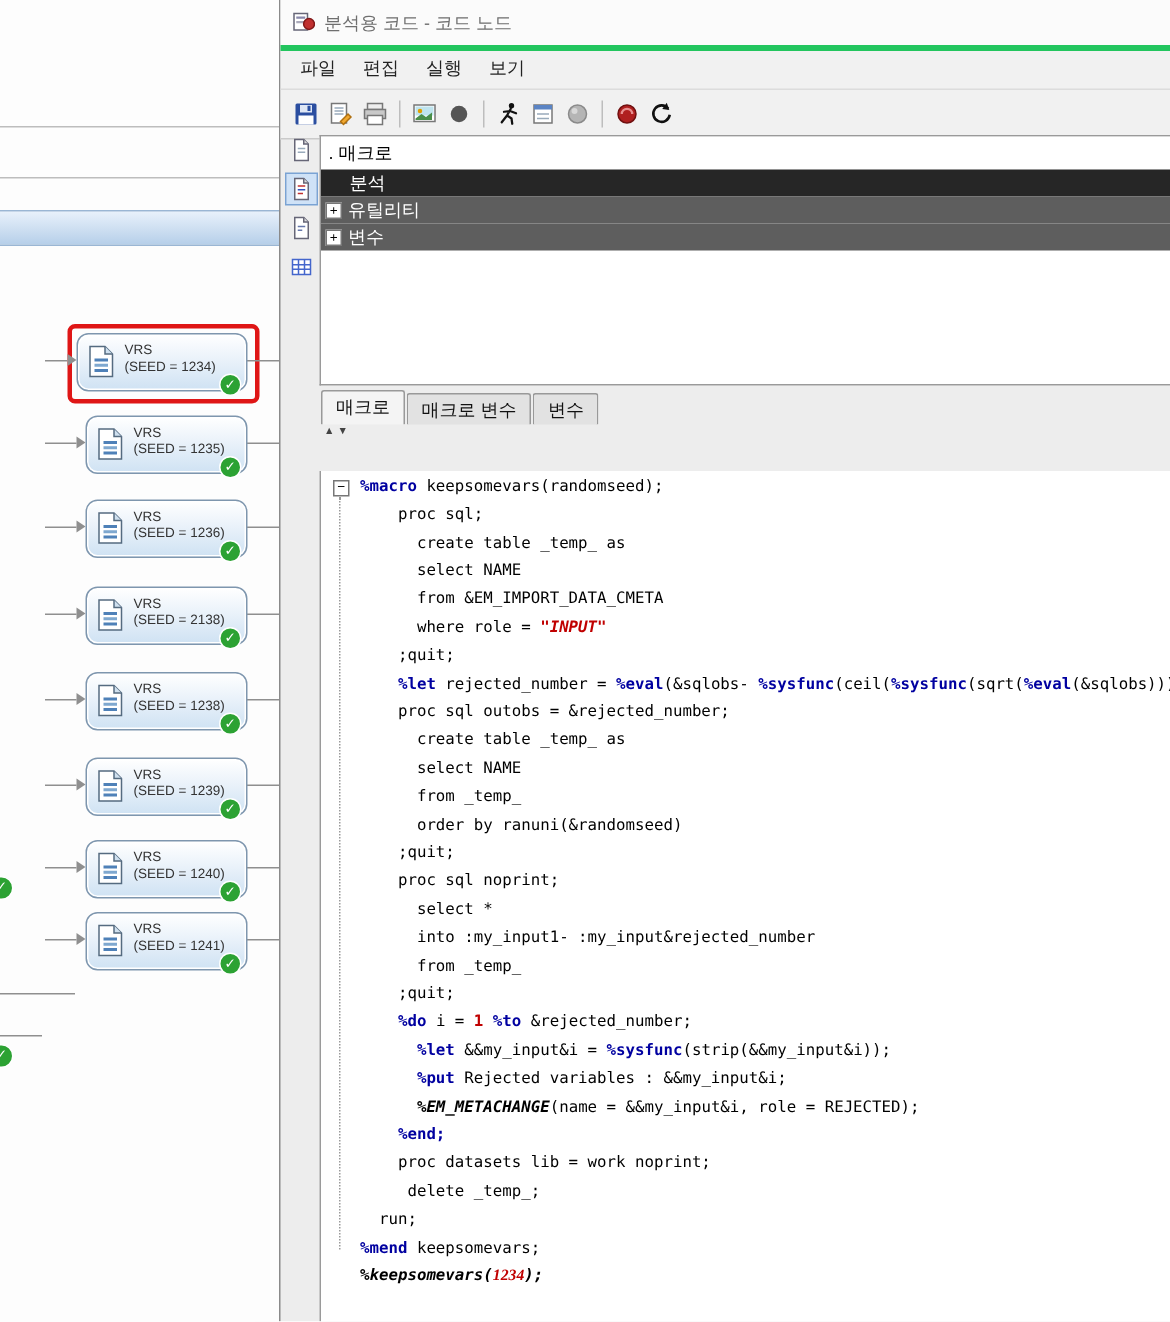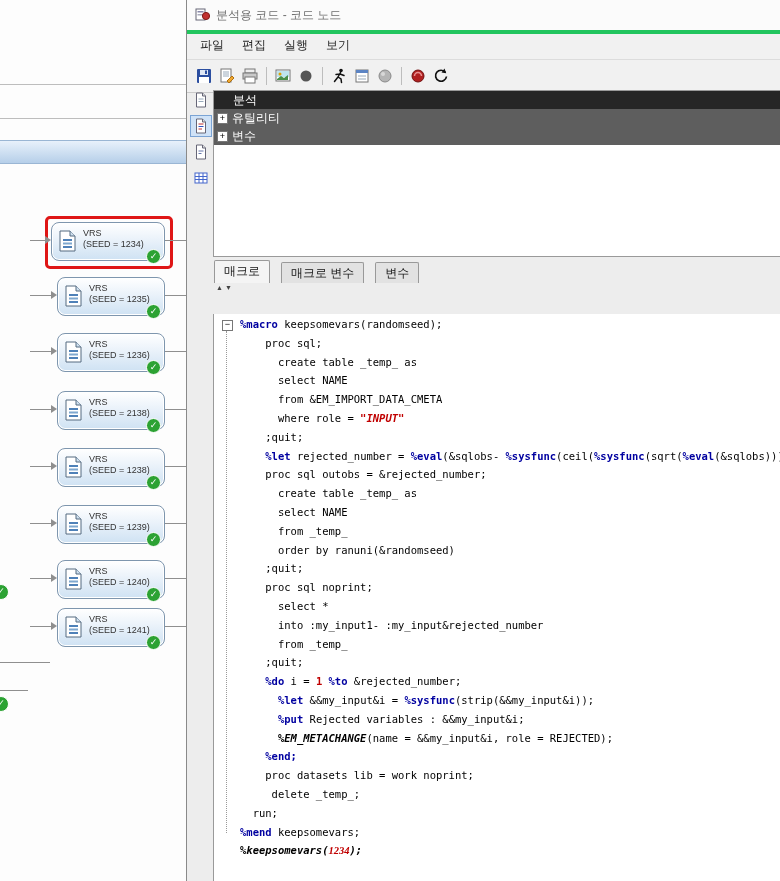--- a/index.html
+++ b/index.html
@@ -42,21 +42,21 @@
   .sb-btn.sel{background:#cfe2f7;outline:1px solid #7aa3d4;}
 
   .d-tree{position:absolute;left:26px;right:0;top:2px;height:167px;background:#fff;
     border:1px solid #9a9a9a;border-right:none;box-sizing:border-box;overflow:hidden;}
   .tree-header{height:22px;line-height:22px;padding-left:5px;font-size:12px;color:#000;background:#fff;}
   .tree-item{height:18px;display:flex;align-items:center;background:#5e5e5e;color:#fff;font-size:12px;padding-left:3px;gap:4px;}
   .tree-item.sel{background:#262626;}
   .tree-item.noexp{padding-left:19px;}
   .expander{width:9px;height:9px;background:#fff;border:1px solid #777;color:#000;font-size:9px;line-height:8px;text-align:center;flex:0 0 auto;}
 
-  .d-tabs{position:absolute;left:26px;top:171px;height:24px;display:flex;align-items:flex-end;gap:11px;padding-left:1px;}
+  .d-tabs{position:absolute;left:26px;top:171px;height:24px;display:flex;align-items:flex-end;gap:1px;padding-left:1px;}
   .tab{font-size:12px;color:#111;background:#e2e2e2;border:1px solid #999;border-bottom:none;
     border-radius:2px 2px 0 0;padding:3px 9px;height:14px;line-height:14px;}
   .tab.active{background:#f4f4f4;height:16px;line-height:15px;position:relative;z-index:2;}
 
   .d-split{position:absolute;left:26px;top:195px;height:10px;display:flex;gap:2px;padding-left:3px;align-items:center;}
   .split-arrow{font-size:7px;color:#444;line-height:8px;}
 
   .d-codehead{position:absolute;left:26px;right:0;top:205px;height:21px;background:#efefef;
     border:1px solid #9a9a9a;border-right:none;line-height:19px;padding-left:6px;font-size:12px;color:#000;box-sizing:border-box;}
   .d-code{position:absolute;left:26px;right:0;top:226px;bottom:0;background:#fff;border-left:1px solid #9a9a9a;box-sizing:border-box;overflow:hidden;}
@@ -333,20 +333,21 @@
               <rect x="2" y="3" width="12" height="10" fill="#fff" stroke="#4466cc"></rect>
               <line x1="2" y1="6.5" x2="14" y2="6.5" stroke="#4466cc"></line>
               <line x1="2" y1="9.5" x2="14" y2="9.5" stroke="#4466cc"></line>
               <line x1="6" y1="3" x2="6" y2="13" stroke="#4466cc"></line>
               <line x1="10" y1="3" x2="10" y2="13" stroke="#4466cc"></line>
             </svg>
           </div>
         </div>
 
       <div class="d-tree">
+        <div class="tree-header">. 매크로</div>
         <div id="tree-items">
             <div class="tree-item sel noexp">
               <span class="tree-label">분석</span>
             </div>
             <div class="tree-item">
               <span class="expander">+</span>
               <span class="tree-label">유틸리티</span>
             </div>
             <div class="tree-item">
               <span class="expander">+</span>

